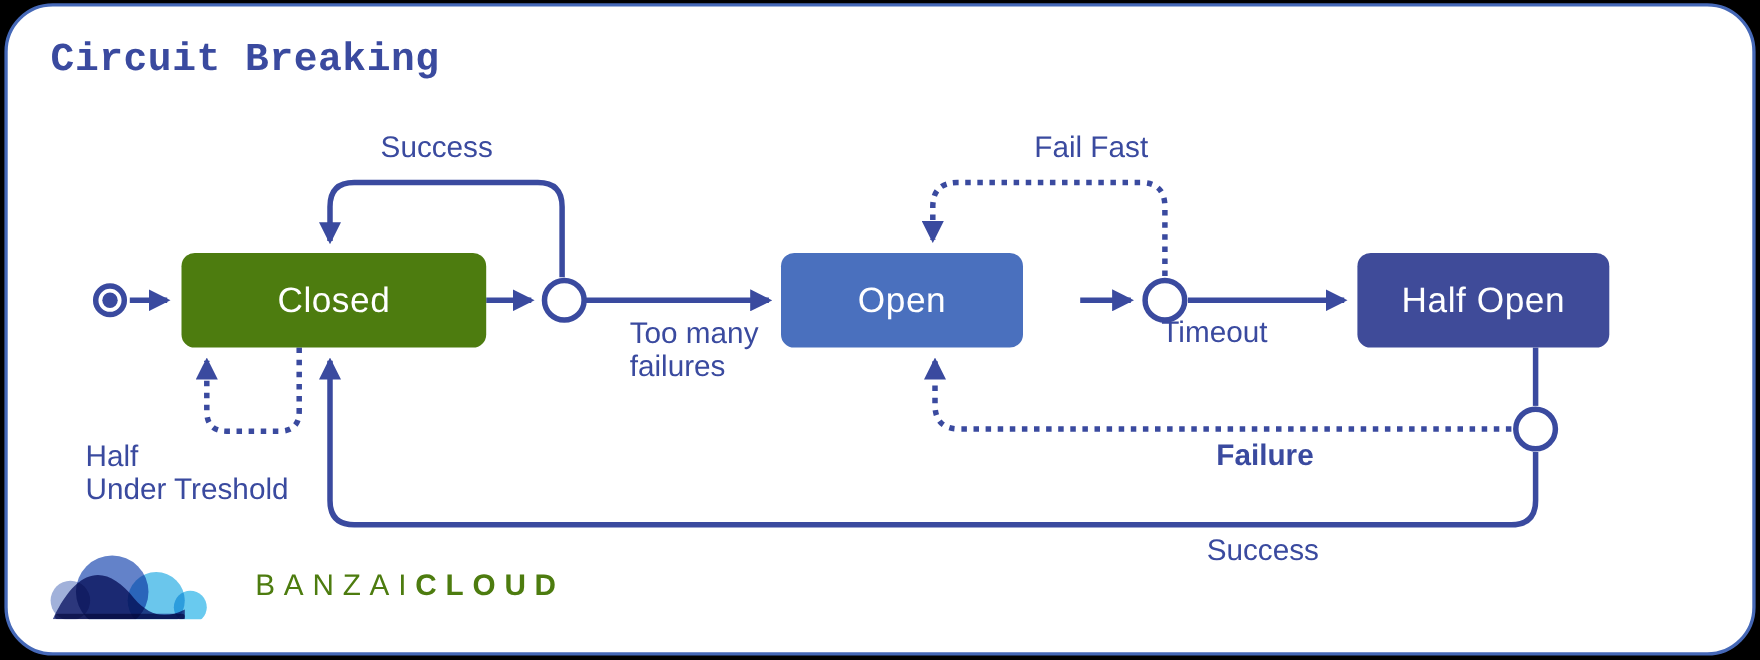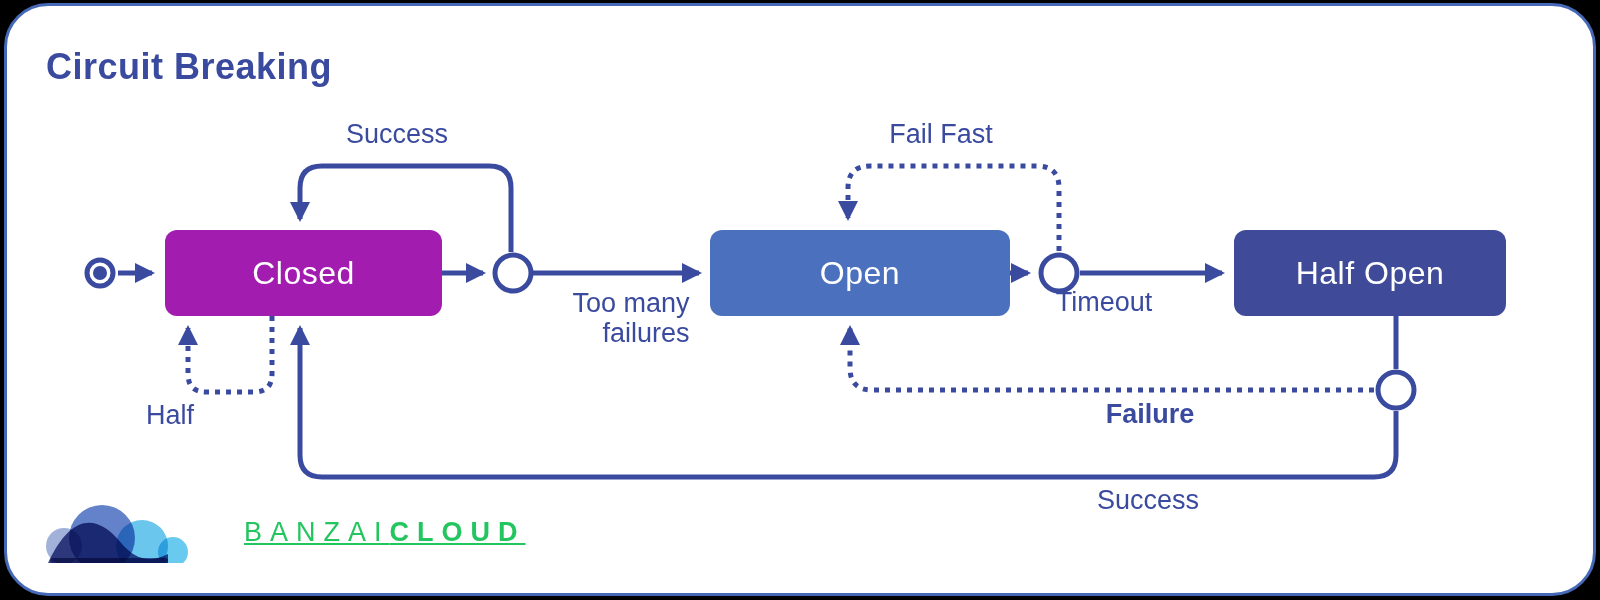--- a/index.html
+++ b/index.html
@@ -6,42 +6,42 @@
   .stage{
     position:relative;width:1600px;height:600px;overflow:hidden;
     font-family:"Liberation Sans","DejaVu Sans",sans-serif;
     background:#000;
   }
   .panel{
     position:absolute;left:4px;top:3px;right:4px;bottom:4px;
     background:#ffffff;border:3px solid #4568b7;border-radius:44px;
   }
   .title{
-    position:absolute;left:46px;top:46px;
-    font-size:36px;font-weight:700;color:#3a4a9f;letter-spacing:.5px;
+    position:absolute;left:46px;top:34px;
+    font-size:36px;font-weight:700;color:#3a4a9f;letter-spacing:.5px;font-family:Liberation Mono, monospace;
   }
   svg.wires{position:absolute;left:0;top:0;width:1600px;height:600px;}
   .state{
     position:absolute;height:86px;border-radius:12px;
     display:flex;align-items:center;justify-content:center;
     color:#fff;font-size:32px;font-weight:500;letter-spacing:.5px;
   }
-  .state.closed{left:165px;top:230px;width:277px;background:#a21caf;}
-  .state.open{left:710px;top:230px;width:300px;background:#4a70be;text-align:center;}
-  .state.half{left:1234px;top:230px;width:272px;background:#3f4b99;}
+  .state.closed{left:165px;top:230px;width:277px;background:#4d7c0f;}
+  .state.open{left:710px;top:230px;width:220px;background:#4a70be;text-align:center;}
+  .state.half{left:1234px;top:230px;width:229px;background:#3f4b99;}
   .elabel{
     position:absolute;transform:translateX(-50%);
     color:#3a4a9f;font-size:27px;font-weight:500;white-space:nowrap;
-    text-align:right;line-height:30px;
+    text-align:left;line-height:30px;
   }
   .logo{position:absolute;left:40px;top:496px;display:flex;align-items:center;}
   .logo-mark{width:150px;height:72px;}
   .logo-text{
-    margin-left:54px;font-size:27px;color:#22c55e;letter-spacing:8px;
-    font-weight:300;white-space:nowrap;text-decoration:underline;
+    margin-left:42px;font-size:27px;color:#4d7c0f;letter-spacing:8px;
+    font-weight:300;white-space:nowrap;
   }
   .logo-text b{font-weight:700;letter-spacing:8px;}
 </style>
 </head>
 <body>
 
 <div class="stage">
   <div class="panel"></div>
 
   <div class="title">Circuit Breaking</div>
@@ -90,30 +90,31 @@
     <span>Closed</span>
   </div>
   <div class="state open">
     <span>Open</span>
   </div>
   <div class="state half">
     <span>Half Open</span>
   </div>
 
   <div class="elabel" style="left:397px;top:119px;">Success</div>
-  <div class="elabel" style="left:941px;top:119px;">Fail Fast</div>
+  <div class="elabel" style="left:992px;top:119px;">Fail Fast</div>
   <div class="elabel" style="left:607px;top:288px;margin-left:24px;">
     <div>Too many</div>
     <div>failures</div>
   </div>
   <div class="elabel" style="left:1104px;top:287px;">Timeout</div>
   <div class="elabel" style="left:1150px;top:399px;font-weight:bold;">Failure</div>
   <div class="elabel" style="left:1148px;top:485px;">Success</div>
   <div class="elabel" style="left:170px;top:400px;">
     <div>Half</div>
+    <div>Under Treshold</div>
   </div>
 
   <div class="logo">
     <svg class="logo-mark" viewBox="0 0 150 72">
       <defs>
         <clipPath id="flat">
             <rect x="0" y="0" width="150" height="67" rx="0"></rect>
           </clipPath>
       </defs>
       <g clip-path="url(#flat)">

